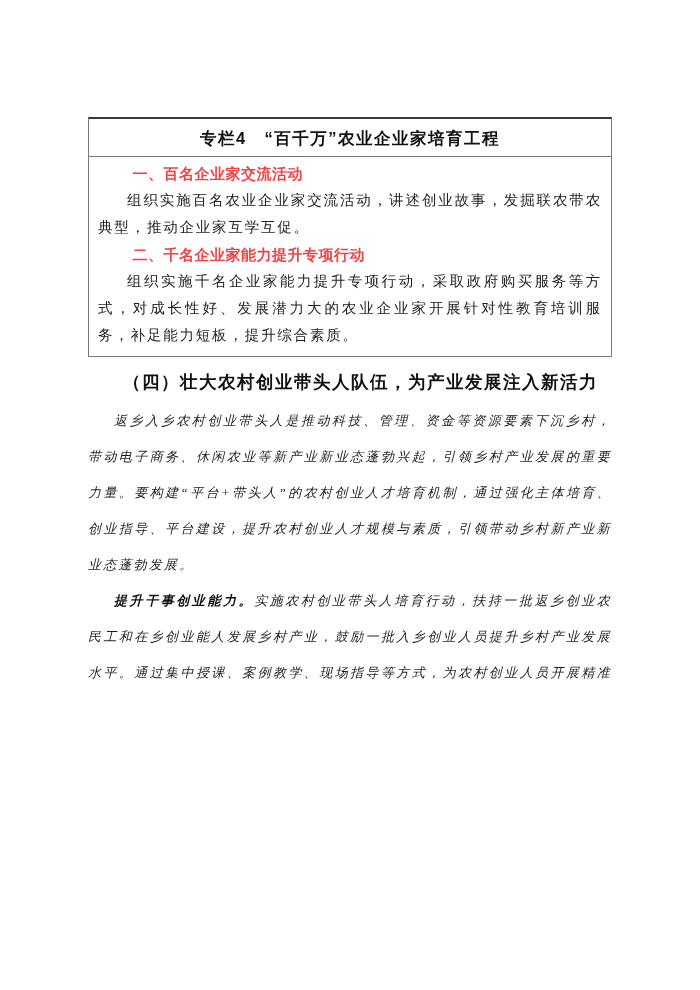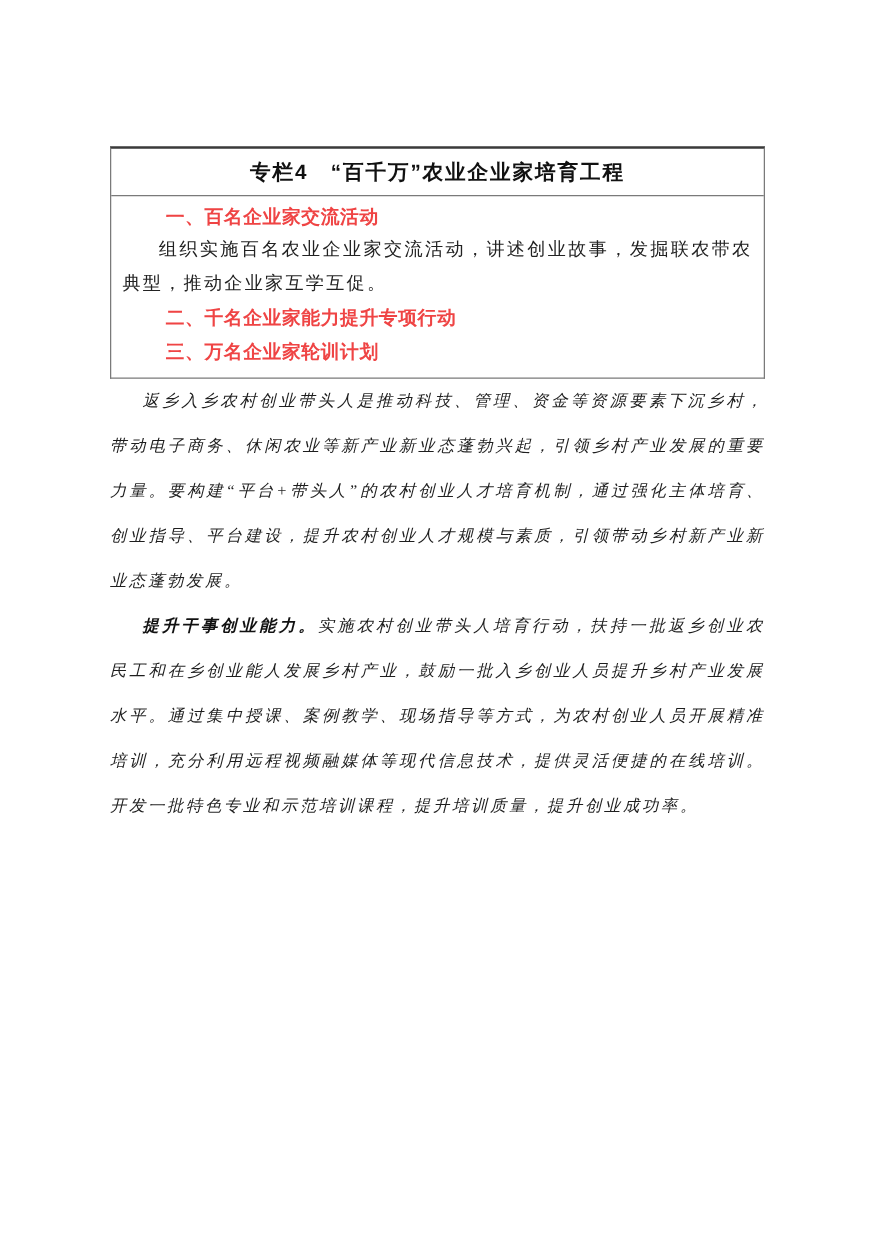--- a/index.html
+++ b/index.html
@@ -94,24 +94,25 @@
 
 <div class="page">
   <div class="content">
 
     <div class="panel">
       <div class="panel-title">专栏4　“百千万”农业企业家培育工程</div>
       <div class="panel-body">
         <div class="panel-heading">一、百名企业家交流活动</div>
         <p class="panel-para">组织实施百名农业企业家交流活动，讲述创业故事，发掘联农带农典型，推动企业家互学互促。</p>
         <div class="panel-heading">二、千名企业家能力提升专项行动</div>
-        <div class="panel-heading">三、万名企业家轮训计划</div>
+        <p class="panel-para">组织实施千名企业家能力提升专项行动，采取政府购买服务等方式，对成长性好、发展潜力大的农业企业家开展针对性教育培训服务，补足能力短板，提升综合素质。</p>
       </div>
     </div>
 
+    <div class="section-heading">（四）壮大农村创业带头人队伍，为产业发展注入新活力</div>
 
     <p class="body-para">返乡入乡农村创业带头人是推动科技、管理、资金等资源要素下沉乡村，带动电子商务、休闲农业等新产业新业态蓬勃兴起，引领乡村产业发展的重要力量。要构建“平台+带头人”的农村创业人才培育机制，通过强化主体培育、创业指导、平台建设，提升农村创业人才规模与素质，引领带动乡村新产业新业态蓬勃发展。</p>
 
     <p class="body-para"><span class="lead">提升干事创业能力。</span><span>实施农村创业带头人培育行动，扶持一批返乡创业农民工和在乡创业能人发展乡村产业，鼓励一批入乡创业人员提升乡村产业发展水平。通过集中授课、案例教学、现场指导等方式，为农村创业人员开展精准培训，充分利用远程视频融媒体等现代信息技术，提供灵活便捷的在线培训。开发一批特色专业和示范培训课程，提升培训质量，提升创业成功率。</span></p>
 
   </div>
 
   <div class="page-number">— 22 —</div>
 </div>
 

